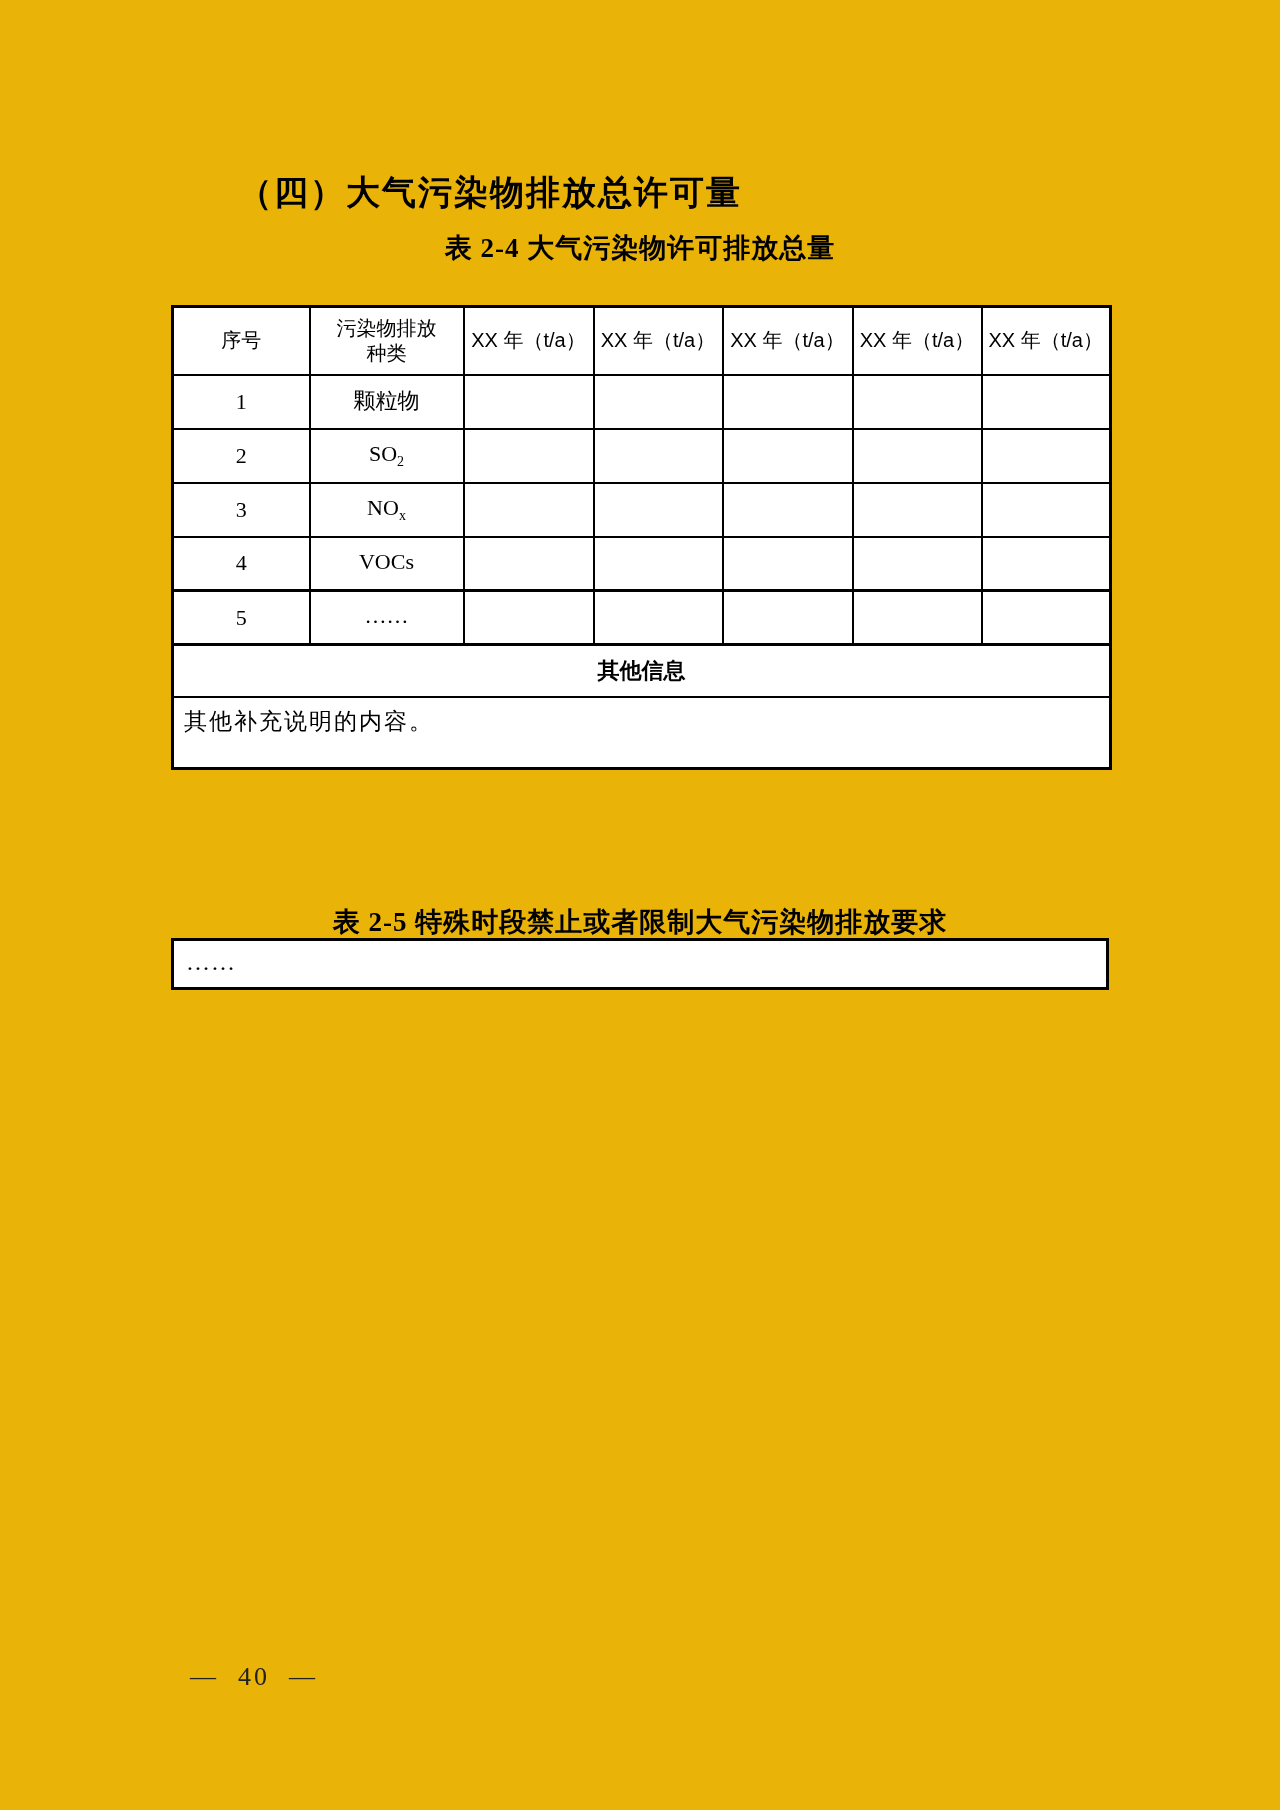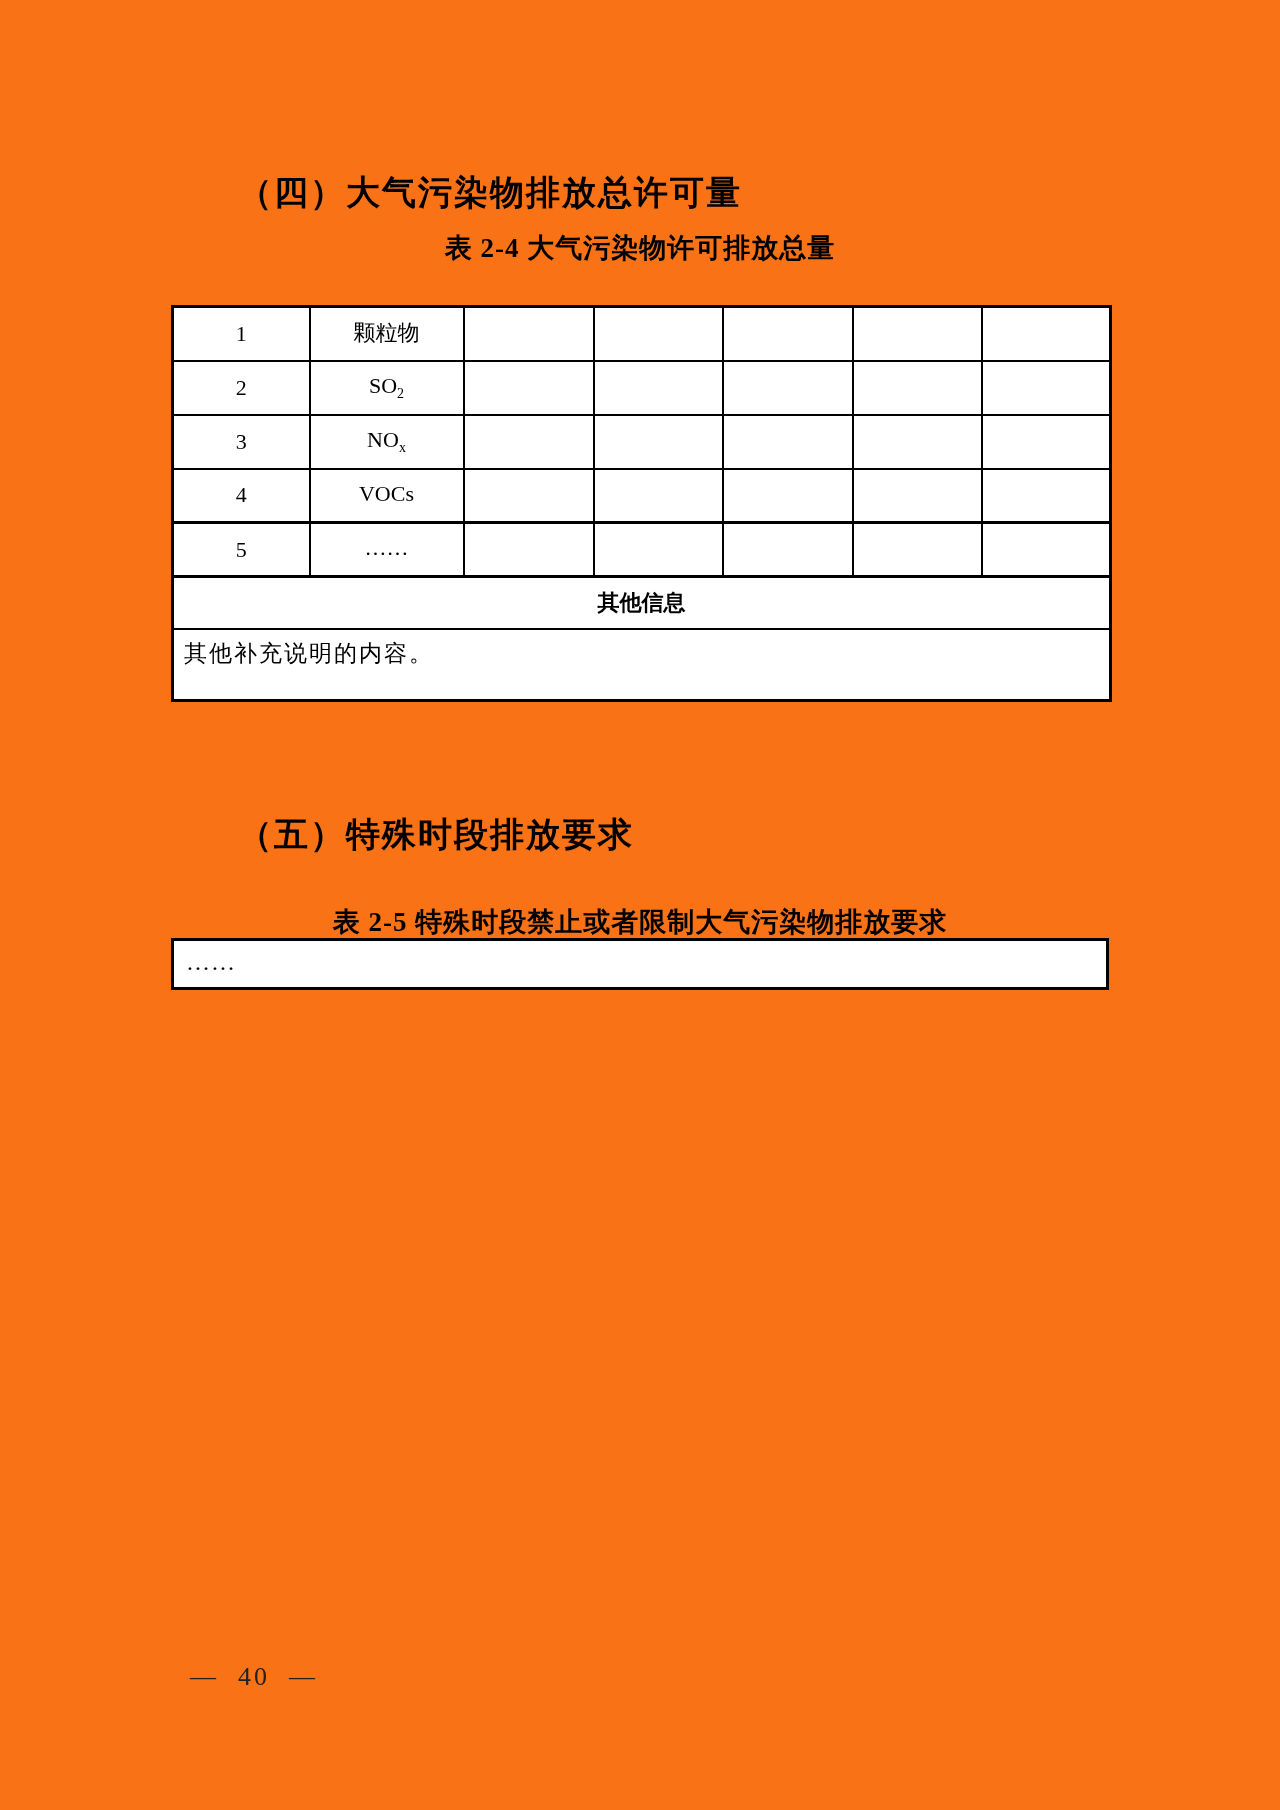--- a/index.html
+++ b/index.html
@@ -1,21 +1,21 @@
 <!DOCTYPE html>
 <html><head>
 <meta charset="utf-8">
 <style>
   * { margin: 0; padding: 0; box-sizing: border-box; }
   html, body { background: #ffffff; }
   .page {
     position: relative;
     width: 1280px;
     height: 1810px;
-    background: #f97316;
+    background: #eab308;
     color: #111;
     font-family: "Liberation Serif", "DejaVu Serif", serif;
     overflow: hidden;
   }
   .section-heading {
     position: absolute;
     left: 238px;
     font-size: 34px;
     font-weight: bold;
     letter-spacing: 2px;
@@ -130,20 +130,32 @@
     <colgroup>
       <col style="width:137px">
       <col style="width:154px">
       <col style="width:130px">
       <col style="width:129px">
       <col style="width:130px">
       <col style="width:129px">
       <col style="width:129px">
     </colgroup>
     <tbody>
+      <tr class="header-row">
+        <th>序号</th>
+        <th>
+          <span>污染物排放</span><br>
+          <span>种类</span>
+        </th>
+        <th>XX 年（t/a）</th>
+        <th>XX 年（t/a）</th>
+        <th>XX 年（t/a）</th>
+        <th>XX 年（t/a）</th>
+        <th>XX 年（t/a）</th>
+      </tr>
 
       <tr class="data-row">
         <td>1</td>
         <td><span>颗粒物</span><sub></sub></td>
         <td></td>
         <td></td>
         <td></td>
         <td></td>
         <td></td>
       </tr>
@@ -191,21 +203,20 @@
       <tr class="other-info-row">
         <td colspan="7">其他信息</td>
       </tr>
 
       <tr class="note-row">
         <td colspan="7">其他补充说明的内容。</td>
       </tr>
     </tbody>
   </table>
 
-  <div id="heading-5" class="section-heading">（五）特殊时段排放要求</div>
 
   <div id="caption-2-5" class="table-caption">表 2-5  特殊时段禁止或者限制大气污染物排放要求</div>
 
   <div class="special-box">
     <span class="dots">……</span>
   </div>
 
   <div class="page-number">—  40  —</div>
 
 </div>

